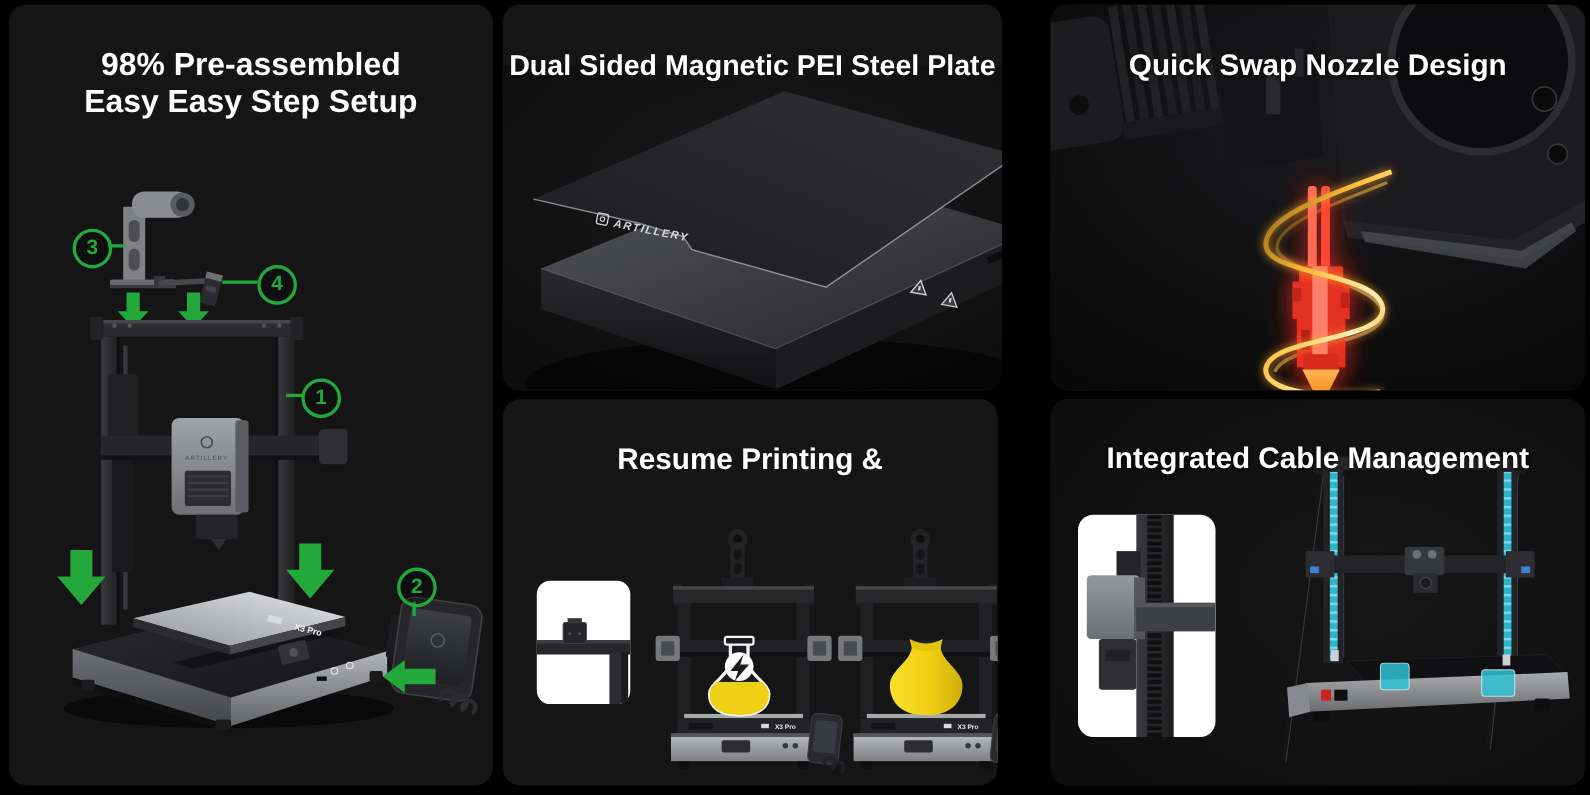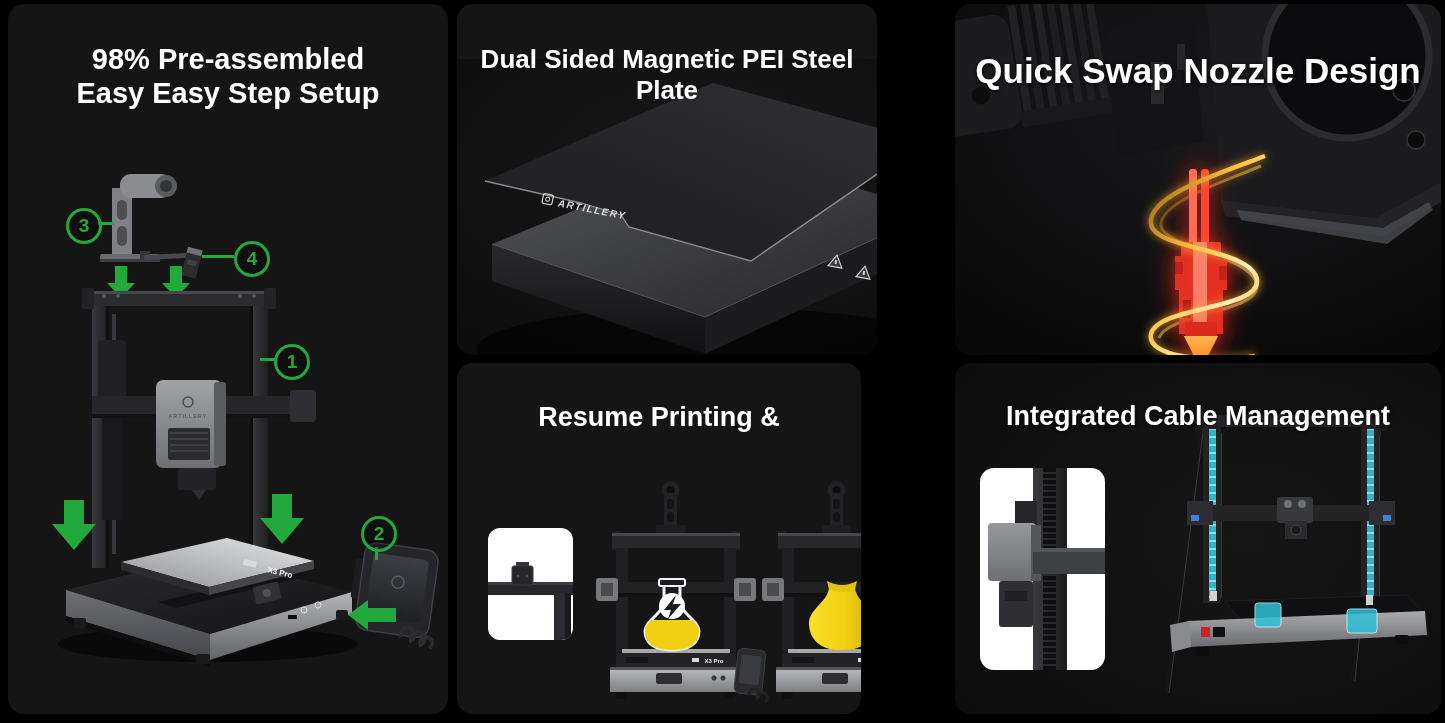--- a/index.html
+++ b/index.html
@@ -1,28 +1,28 @@
 <!DOCTYPE html>
 <html><head>
 <meta charset="utf-8">
 <style>
   html,body{margin:0;padding:0;background:#000;}
   .stage{position:relative;width:1445px;height:723px;background:#000;overflow:hidden;
          font-family:"Liberation Sans",sans-serif;}
   .panel{position:absolute;background:#151515;border-radius:16px;overflow:hidden;}
   #panel-setup {left:8px;  top:4px;  width:440px;height:710px;}
-  #panel-plate {left:457px;top:4px;  width:420px;height:351px;}
+  #panel-plate {left:457px;top:4px;  width:454px;height:351px;}
   #panel-nozzle{left:955px;top:4px;  width:486px;height:351px;}
-  #panel-resume{left:457px;top:363px;width:404px;height:351px;}
+  #panel-resume{left:457px;top:363px;width:450px;height:351px;}
   #panel-cable {left:955px;top:363px;width:486px;height:351px;}
   .panel-title{position:absolute;left:0;width:100%;text-align:center;color:#fff;
                font-weight:700;z-index:5;letter-spacing:0;}
   #panel-setup .panel-title{top:14px;font-size:29px;line-height:34px;}
   #panel-plate .panel-title{top:18px;font-size:26px;}
-  #panel-nozzle .panel-title{top:18px;font-size:35px;text-shadow:0 1px 4px rgba(0,0,0,.9);}
+  #panel-nozzle .panel-title{top:18px;font-size:27px;text-shadow:0 1px 4px rgba(0,0,0,.9);}
   #panel-resume .panel-title{top:16px;font-size:27px;line-height:33px;}
   #panel-cable .panel-title{top:16px;font-size:27px;text-shadow:0 1px 4px rgba(0,0,0,.9);}
   .diagram{position:absolute;left:0;top:0;}
   .marker{position:absolute;width:30px;height:30px;border:3px solid #23a83c;border-radius:50%;
           color:#23a83c;font-weight:700;font-size:19px;line-height:30px;text-align:center;
           background:rgba(0,0,0,.25);z-index:6;}
   .leader{position:absolute;background:#23a83c;z-index:6;}
   svg{display:block;font-family:"Liberation Sans",sans-serif;}
 </style>
 </head>

